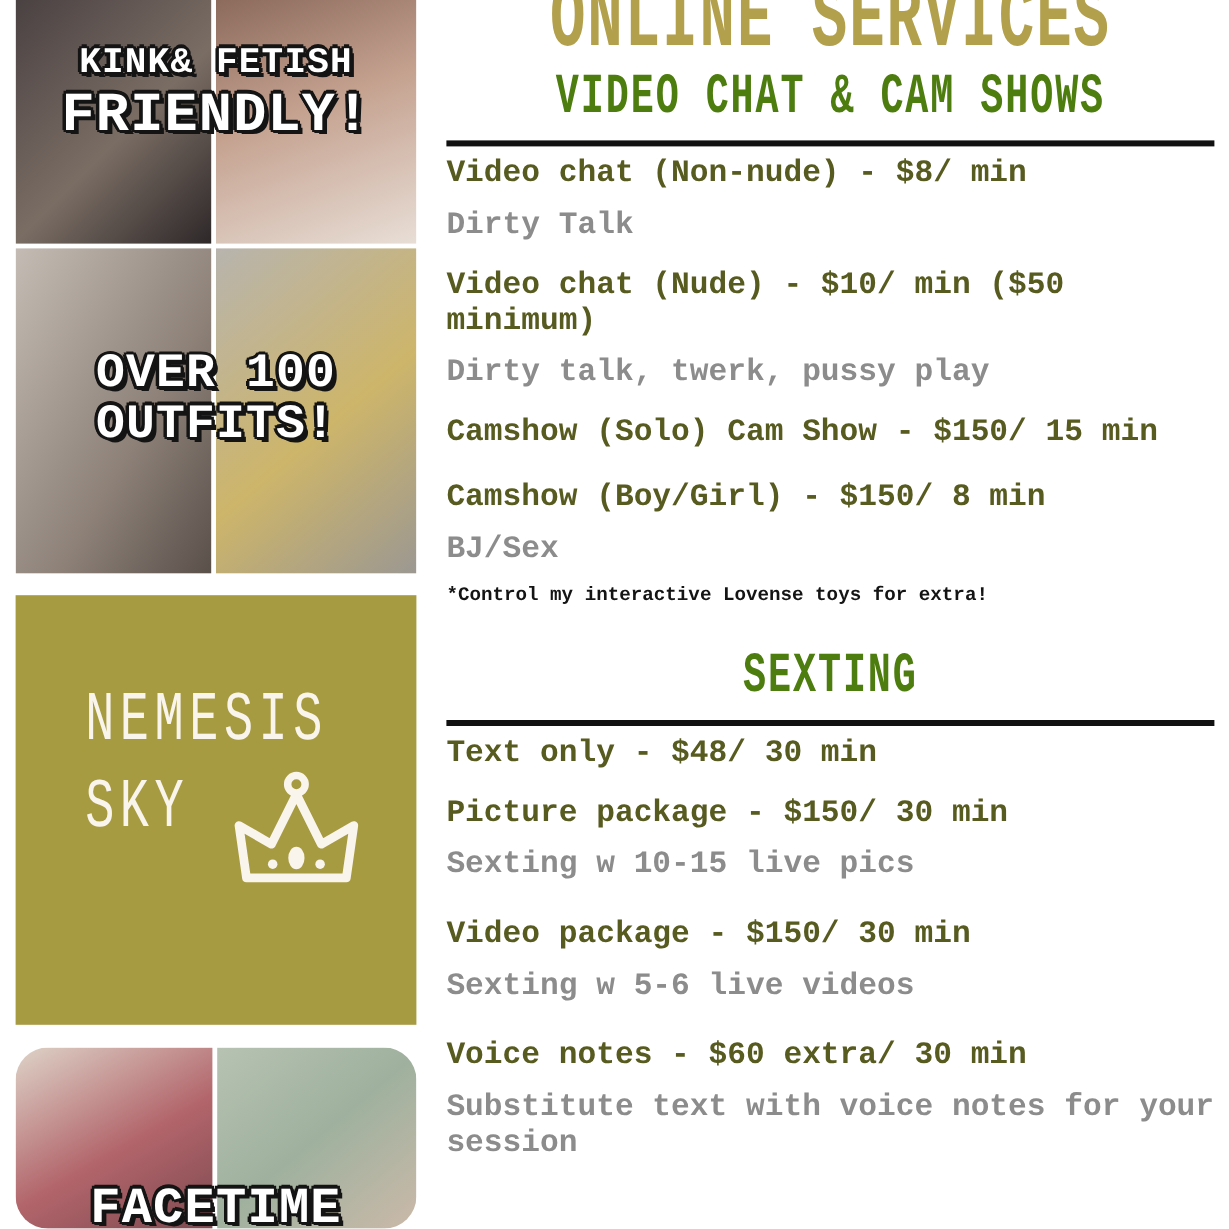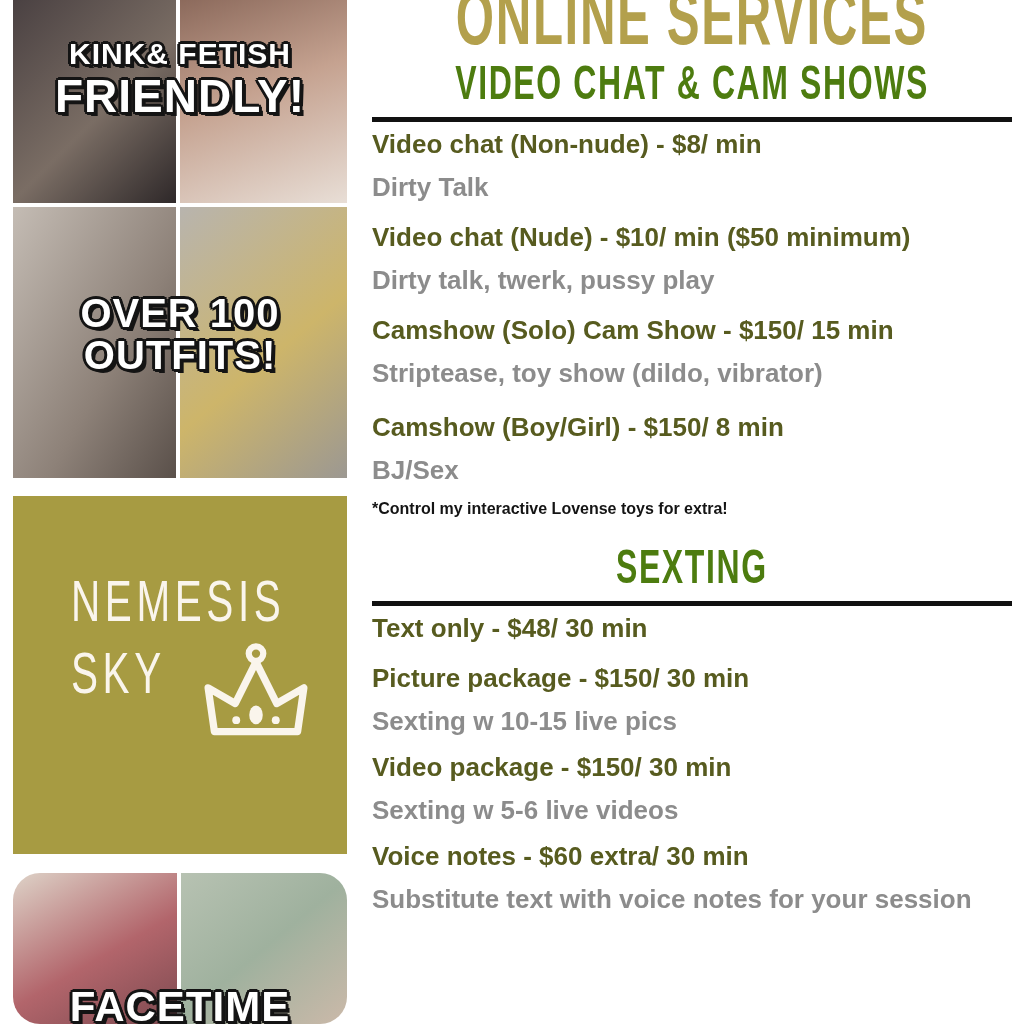--- a/index.html
+++ b/index.html
@@ -1,18 +1,18 @@
 <!DOCTYPE html>
 <html><head>
 <meta charset="utf-8">
 <style>
   html,body{margin:0;padding:0;}
   .page{
     position:relative;width:1024px;height:1024px;background:#ffffff;
-    overflow:hidden;font-family:Liberation Sans, sans-serif;
+    overflow:hidden;font-family:Liberation Mono, monospace;
   }
 
   
   .collage{position:absolute;left:13px;display:grid;gap:4px;background:#ffffff;overflow:hidden;}
   .collage-top{top:0;width:334px;height:478px;grid-template-columns:163px 167px;grid-template-rows:203px 271px;}
   .collage-bottom{top:873px;width:334px;height:151px;grid-template-columns:164px 166px;grid-template-rows:151px;border-radius:27px;}
   .ph{width:100%;height:100%;}
   .ph1{background:linear-gradient(135deg,#4a4142 0%,#7a6d64 55%,#2e2829 100%);}
   .ph2{background:linear-gradient(160deg,#8c6a5c 0%,#c5a290 45%,#e8ded6 100%);}
   .ph3{background:linear-gradient(120deg,#c4bcb4 0%,#8d8178 60%,#5a504a 100%);}
@@ -48,21 +48,21 @@
   .sec-heading{text-align:center;color:#4d7c0f;font-size:40px;line-height:50px;font-weight:bold;
     white-space:nowrap;height:56px;}
   .sec-heading .cond{transform:scale(0.8,1.18);transform-origin:50% 0;}
   .rule{height:5px;background:#111111;margin-top:8px;}
   .item-title{color:#575b1f;font-weight:bold;font-size:26px;line-height:30px;}
   .item-desc{color:#8c8c8c;font-weight:bold;font-size:26px;line-height:30px;margin-top:13px;}
   .mt-first{margin-top:7px;}
   .mt-item{margin-top:20px;}
   .mt-item-lg{margin-top:24px;}
   .note{color:#141414;font-weight:bold;font-size:16px;line-height:24px;margin-top:12px;}
-  .mt-sec{margin-top:16px;}
+  .mt-sec{margin-top:28px;}
 </style>
 </head>
 <body>
 
 <div class="page">
 
   <div class="collage collage-top">
     <div class="ph ph1"></div>
     <div class="ph ph2"></div>
     <div class="ph ph3"></div>
@@ -109,21 +109,20 @@
       </div>
       <div class="rule"></div>
 
       <div class="item-title mt-first">Video chat (Non-nude) - $8/ min</div>
       <div class="item-desc">Dirty Talk</div>
 
       <div class="item-title mt-item">Video chat (Nude) - $10/ min ($50 minimum)</div>
       <div class="item-desc">Dirty talk, twerk, pussy play</div>
 
       <div class="item-title mt-item">Camshow (Solo) Cam Show - $150/ 15 min</div>
-      <div class="item-desc">Striptease, toy show (dildo, vibrator)</div>
 
       <div class="item-title mt-item-lg">Camshow (Boy/Girl) - $150/ 8 min</div>
       <div class="item-desc">BJ/Sex</div>
 
       <div class="note">*Control my interactive Lovense toys for extra!</div>
 
       <div class="sec-heading mt-sec">
         <span class="cond">SEXTING</span>
       </div>
       <div class="rule"></div>

